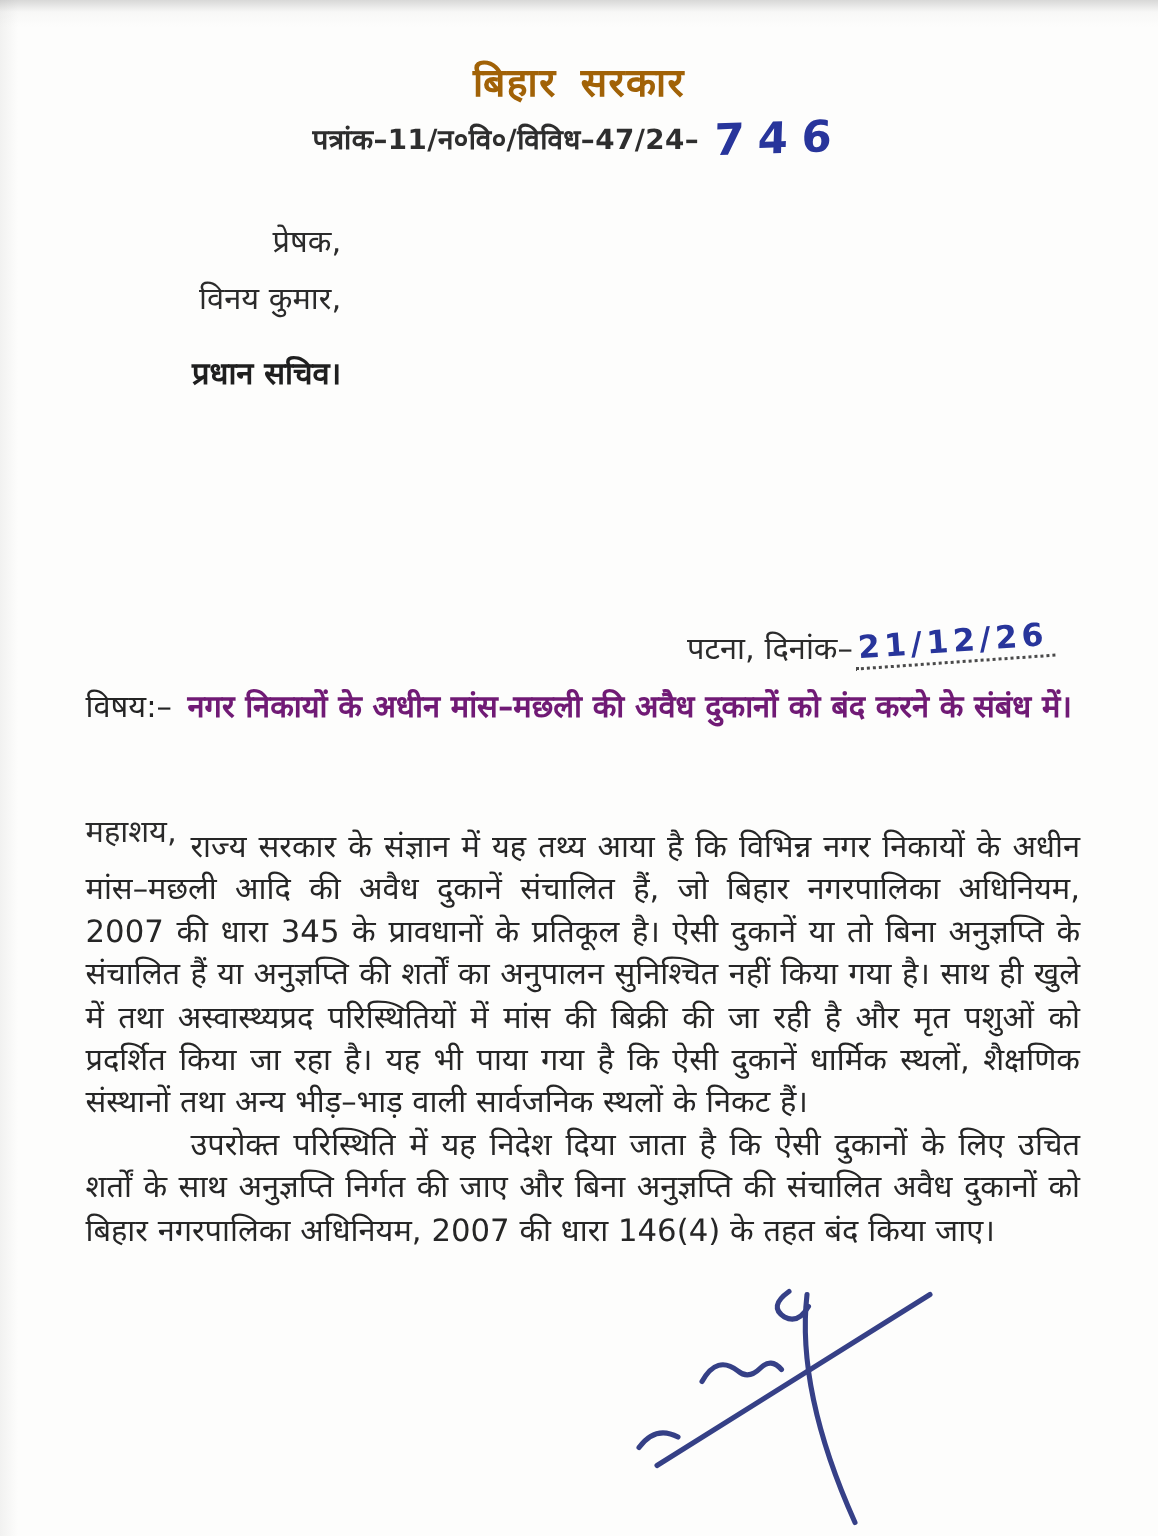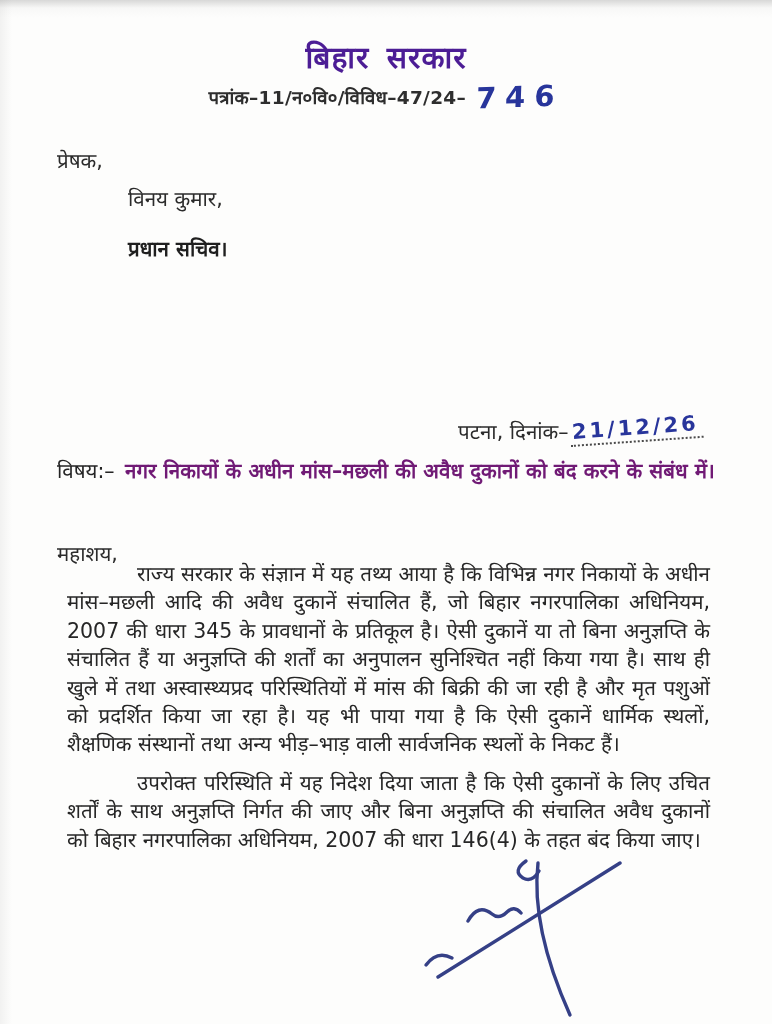--- a/index.html
+++ b/index.html
@@ -19,37 +19,37 @@
     content: "";
     position: absolute; inset: 0;
     background:
       linear-gradient(180deg, rgba(130,130,130,.30) 0px, rgba(200,200,200,.10) 8px, rgba(255,255,255,0) 18px),
       linear-gradient(90deg, rgba(140,140,140,.10) 0px, rgba(255,255,255,0) 12px);
     pointer-events: none;
   }
 
   
   .header { position: absolute; top: 36px; left: 0; right: 0; text-align: center; }
-  .gov-title { font-size: 30px; font-weight: bold; color: #4c1d95; letter-spacing: 1px; word-spacing: 6px; }
+  .gov-title { font-size: 26px; font-weight: bold; color: #a16207; letter-spacing: 1px; word-spacing: 6px; }
   .dept-title {
     display: inline-block; margin-top: 6px;
     font-size: 27px; font-weight: bold; color: #1c1c1c;
     letter-spacing: .5px; word-spacing: 7px;
     border-bottom: 2.5px solid #222; padding: 0 2px 3px;
   }
   .ref-line { margin-top: 3px; font-size: 18.5px; font-weight: bold; color: #2e2e2e; letter-spacing: .3px; }
   .hand-number {
     display: inline-block; margin-left: 10px;
     font-size: 29px; font-weight: bold; color: #28359b;
     letter-spacing: 9px; transform: rotate(-2deg) skewX(-4deg);
     vertical-align: -3px;
   }
 
   
-  .block { position: absolute; left: 57px; font-size: 20.5px; line-height: 30px; }
+  .block { position: absolute; left: 57px; font-size: 20.5px; line-height: 30px; text-align: right; }
   .sender-block  { top: 146px; }
   .recipient-block { top: 252px; }
   .indent { margin-left: 71px; }
   .bold { font-weight: bold; color: #1f1f1f; margin-top: 20px; }
   .uline { text-decoration: underline; text-underline-offset: 4px; }
   .gap-sm { height: 8px; }
 
   .dateline { position: absolute; top: 417px; left: 458px; font-size: 20.5px; white-space: nowrap; }
   .hand-date {
     display: inline-block; color: #28359b; font-weight: bold;
@@ -60,21 +60,21 @@
   }
 
   .subject-row { position: absolute; top: 456px; left: 57px; width: 664px; display: flex; font-size: 20.5px; line-height: 31px; }
   .subject-label { flex: 0 0 68px; color: #242424; }
   .subject-text { flex: 1; font-weight: bold; color: #701a75; text-align: justify; }
 
   .salutation { position: absolute; top: 539px; left: 57px; font-size: 20.5px; }
 
   .body-block { position: absolute; top: 550px; left: 57px; width: 663px; }
   .body-block p {
-    margin: 10px; font-size: 20.5px; line-height: 28.4px;
+    margin: 0; font-size: 20.5px; line-height: 28.4px;
     text-align: justify; text-indent: 70px; color: #262626;
   }
 
   
   .closing { position: absolute; top: 836px; left: 495px; font-size: 20.5px; line-height: 28px; }
   .valediction { margin-left: 8px; }
   .signer { margin-top: 34px; font-size: 21px; color: #1f1f1f; word-spacing: 4px; }
   .signature-svg { position: absolute; top: 845px; left: 420px; width: 225px; height: 175px; pointer-events: none; }
 </style>
 </head>

